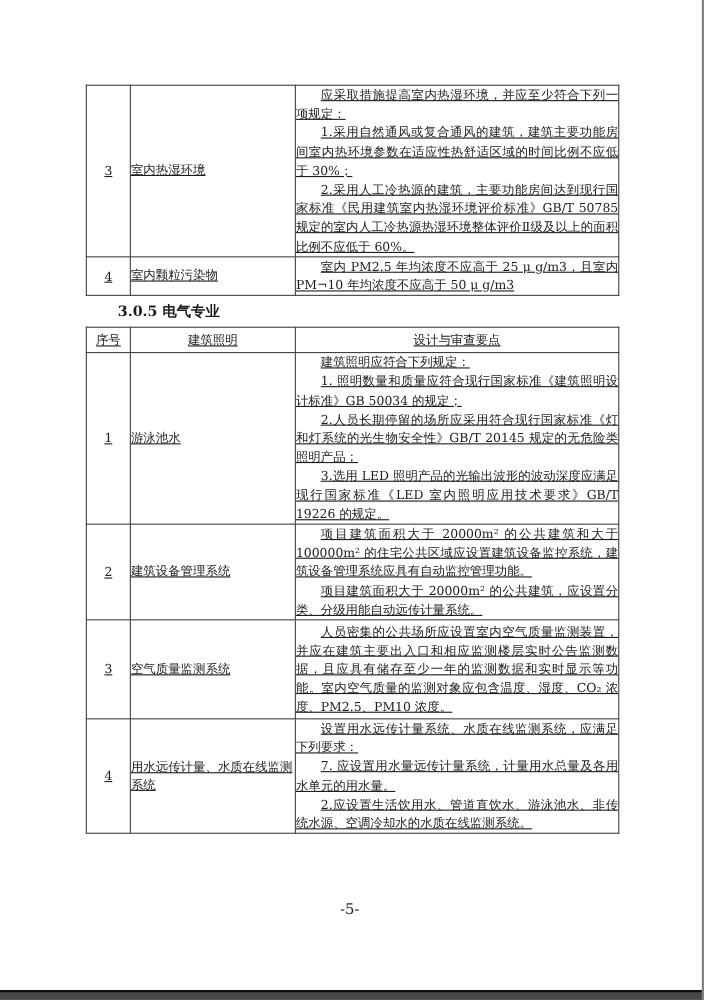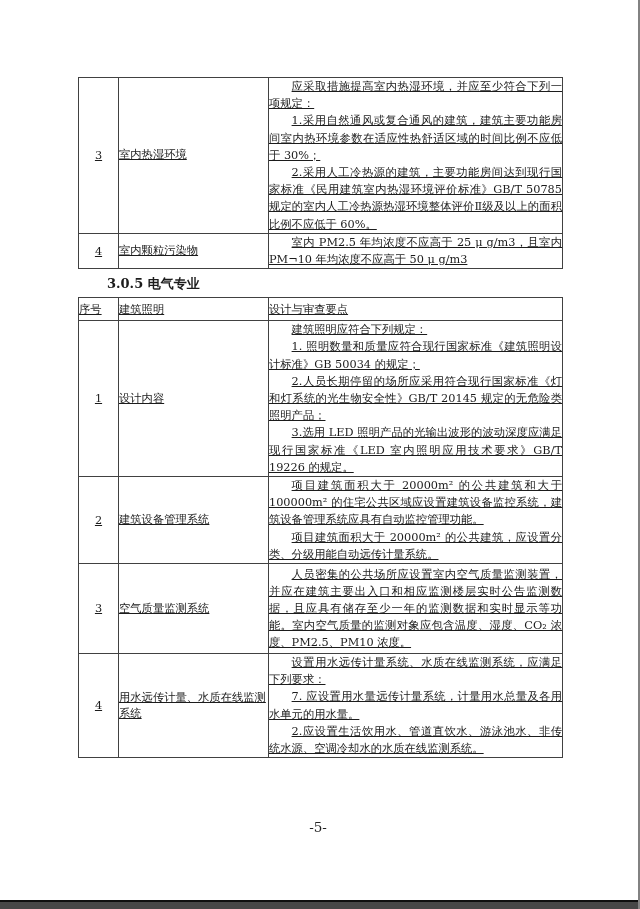--- a/index.html
+++ b/index.html
@@ -51,21 +51,21 @@
     line-height: 17.2px;
   }
   tr.h153 { height: 153px; }
   tr.h30  { height: 30px;  }
   tr.h23  { height: 23px;  }
   tr.h148 { height: 148px; }
   tr.h78  { height: 78px;  }
   tr.h90  { height: 90px;  }
   tr.h100 { height: 100px; }
   th.hdr {
-    text-align: left;
+    text-align: center;
     font-weight: bold;
     font-size: 11.6px;
     margin-left: 21px;
   }
   .section-heading {
     font-weight: bold;
     font-size: 13px;
     margin: 7px 0 6px 29px;
     line-height: 15px;
   }
@@ -132,21 +132,21 @@
         <col class="c-pts">
       </colgroup>
     <tbody>
         <tr class="h23">
       <th class="hdr">序号</th>
       <th class="hdr">建筑照明</th>
       <th class="hdr">设计与审查要点</th>
     </tr>
     <tr class="h148">
       <td class="seq">1</td>
-      <td class="name">设计内容</td>
+      <td class="name">游泳池水</td>
       <td class="pts">
         <p>建筑照明应符合下列规定：</p>
         <p>1. 照明数量和质量应符合现行国家标准《建筑照明设计标准》GB 50034 的规定；</p>
         <p>2.人员长期停留的场所应采用符合现行国家标准《灯和灯系统的光生物安全性》GB/T 20145 规定的无危险类照明产品；</p>
         <p>3.选用 LED 照明产品的光输出波形的波动深度应满足现行国家标准《LED 室内照明应用技术要求》GB/T 19226 的规定。</p>
       </td>
     </tr>
     <tr class="h78">
       <td class="seq">2</td>
       <td class="name">建筑设备管理系统</td>

